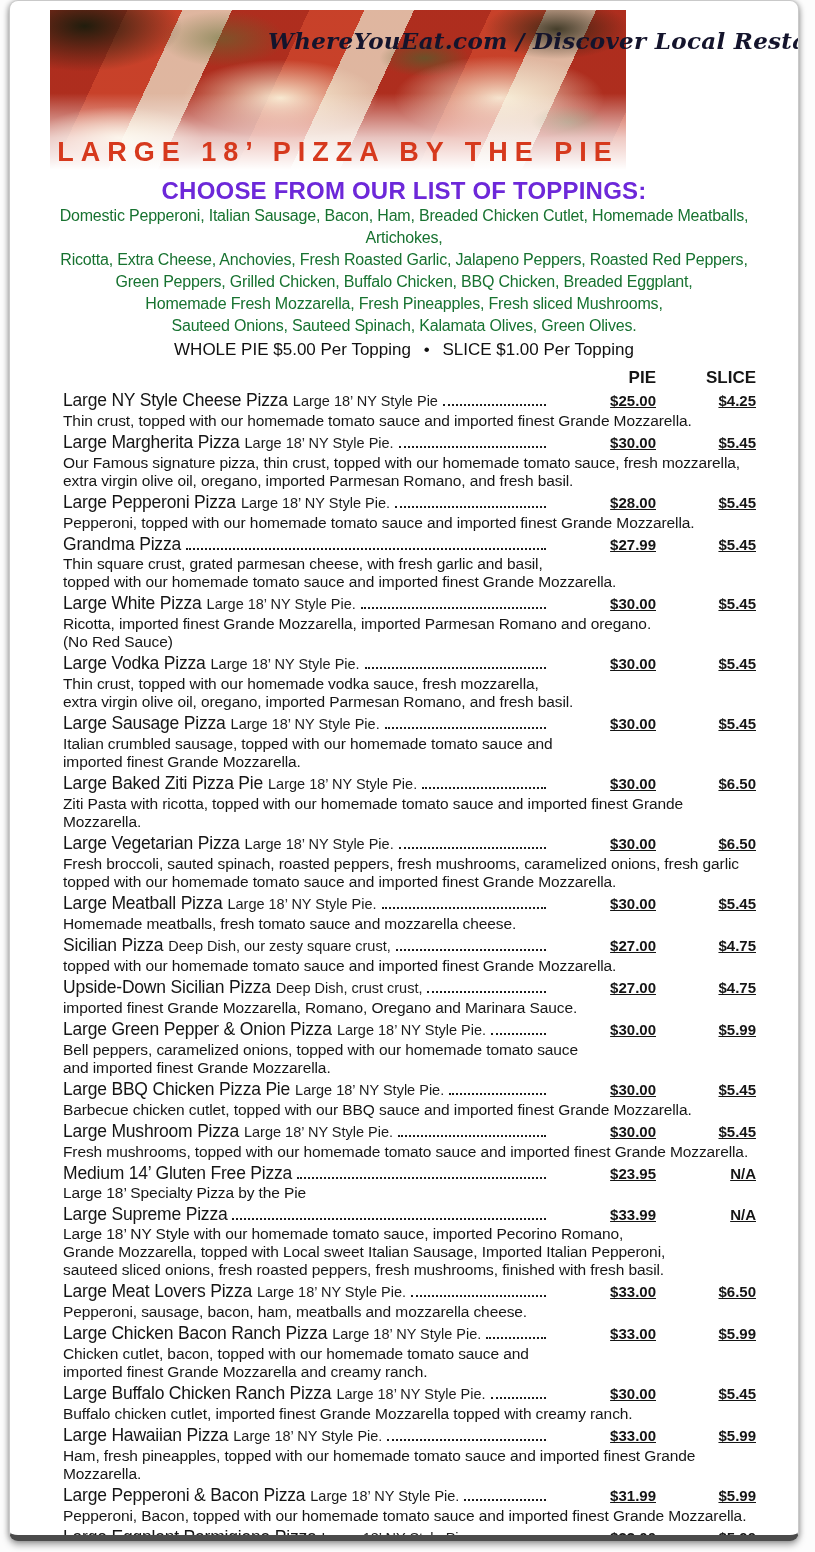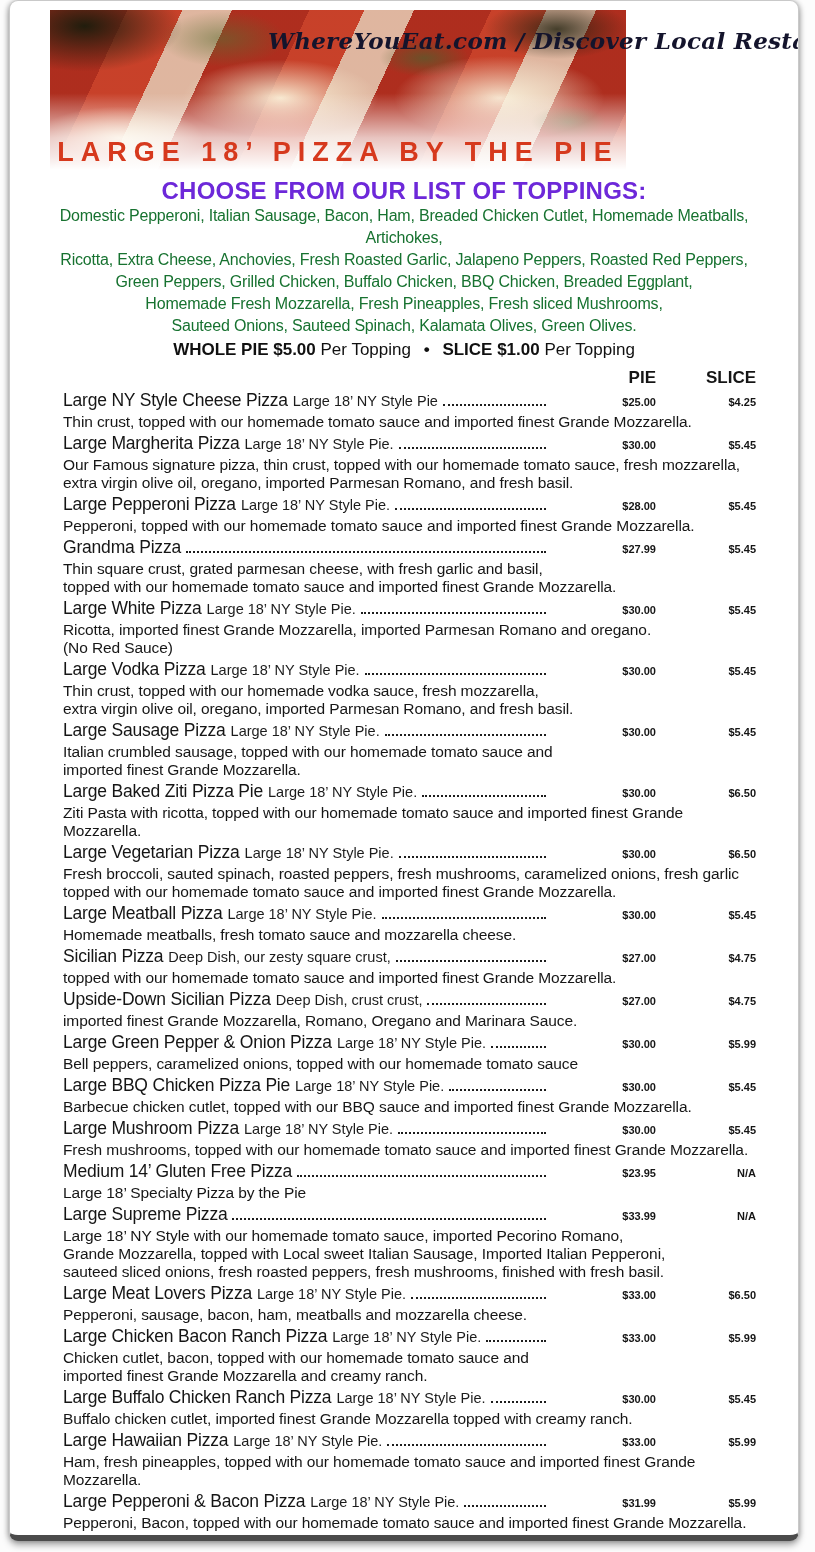--- a/index.html
+++ b/index.html
@@ -38,34 +38,34 @@
   .banner-title{
     position:absolute;left:0;right:0;bottom:2px;z-index:4;text-align:center;
     font-size:27px;font-weight:bold;color:#d6391d;letter-spacing:7px;
     font-family:"Liberation Sans",sans-serif;white-space:nowrap;
   }
   
   .toppings{margin:176px 20px 0;text-align:center;}
   .toppings-heading{font-size:24px;font-weight:bold;color:#6d28d9;letter-spacing:.2px;}
   .toppings-line{font-size:16px;font-weight:normal;color:#177230;line-height:22px;letter-spacing:-.2px;}
   .pricing-line{margin-top:3px;font-size:17px;color:#101010;}
-  .pricing-line b{font-weight:bold;}
+  .pricing-line b{font-weight:normal;}
   .pricing-line .sep{margin:0 8px;}
   
   .cols-header{display:flex;align-items:flex-start;margin:8px 42px 2px 53px;font-size:17px;font-weight:bold;}
   .cols-header .filler{flex:1;}
   .col-pie{width:105px;text-align:right;}
   .col-slice{width:100px;text-align:right;}
   .menu-list{margin:0 42px 0 53px;}
   .item{margin-bottom:2px;}
   .item-line{display:flex;align-items:baseline;line-height:21px;}
   .item-name{font-size:17.5px;font-weight:normal;letter-spacing:-.2px;white-space:nowrap;}
   .item-size{font-size:14.5px;margin-left:5px;white-space:nowrap;color:#1c1c1c;}
   .leader{flex:1;border-bottom:2.6px dotted #1d1d1d;margin:0 5px 4px 5px;min-width:0;}
-  .price{font-size:11px;font-weight:bold;white-space:nowrap;}
+  .price{font-size:15px;font-weight:bold;white-space:nowrap;text-decoration:underline;}
   .item-desc{font-size:15.5px;line-height:18px;color:#161616;letter-spacing:-.1px;}
 </style>
 </head>
 <body>
 
 <div class="page">
 
   <div class="banner">
     <div class="banner-title">LARGE 18’ PIZZA BY THE PIE</div>
   </div>
@@ -259,20 +259,21 @@
   <div class="item">
     <div class="item-line">
       <span class="item-name">Large Green Pepper &amp; Onion Pizza</span>
       <span class="item-size">Large 18’ NY Style Pie.</span>
       <span class="leader"></span>
       <span class="price col-pie">$30.00</span>
       <span class="price col-slice">$5.99</span>
     </div>
     <div class="item-desc">
           <div>Bell peppers, caramelized onions,  topped with our homemade tomato sauce</div>
+          <div>and imported finest Grande Mozzarella.</div>
         </div>
   </div>
 
   <div class="item">
     <div class="item-line">
       <span class="item-name">Large BBQ Chicken Pizza Pie</span>
       <span class="item-size">Large 18’ NY Style Pie.</span>
       <span class="leader"></span>
       <span class="price col-pie">$30.00</span>
       <span class="price col-slice">$5.45</span>

